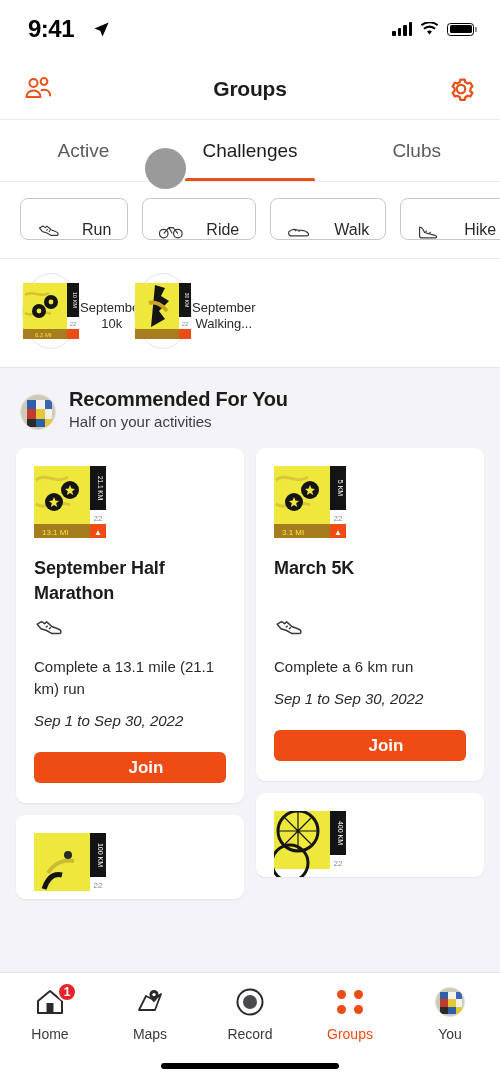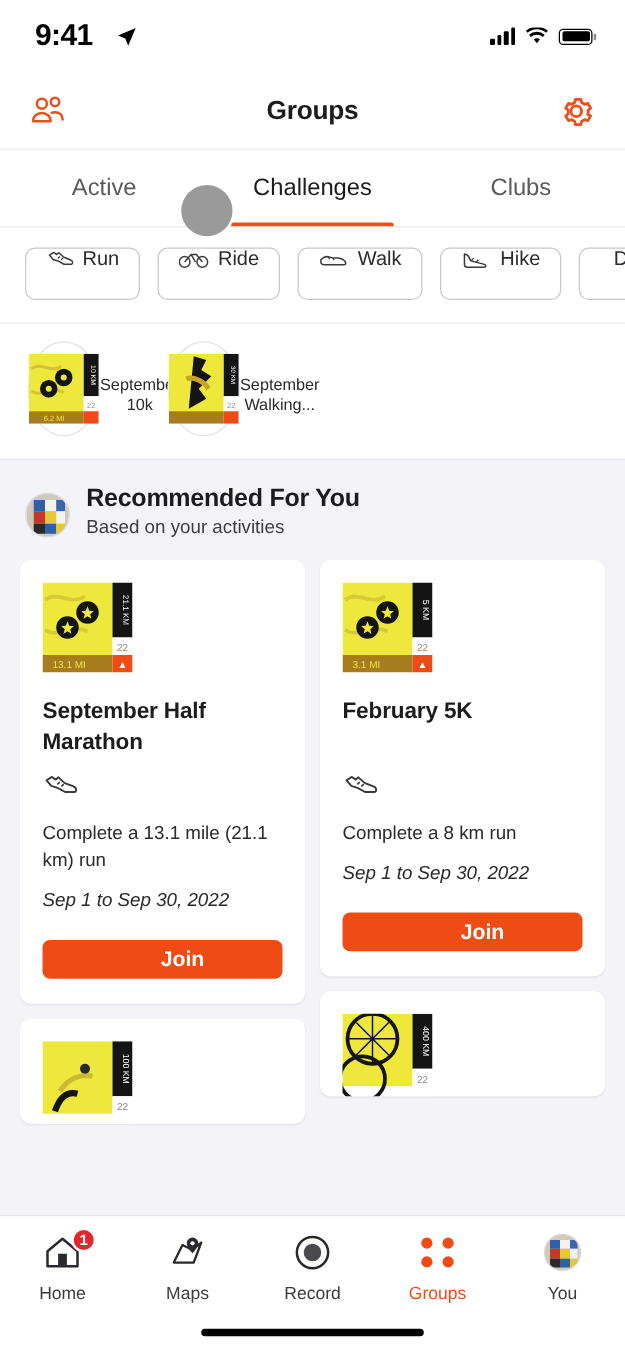--- a/index.html
+++ b/index.html
@@ -64,21 +64,21 @@
   }
 
   
   .chips-row{
     display:flex; gap:14px; padding:16px 20px 18px 20px;
     border-bottom:1px solid #ececee; overflow:hidden;
   }
   .chip{
     flex:0 0 auto; height:42px; min-width:92px; padding:0 16px;
     border:1px solid #c8c8cc; border-radius:8px;
-    display:flex; align-items:flex-start; justify-content:center; gap:7px;
+    display:flex; align-items:flex-end; justify-content:center; gap:23px;
     font-size:16px; color:#2a2a2e; background:#fff;
   }
 
   
   .joined-row{ display:flex; gap:22px; padding:14px 22px 18px 22px; }
   .joined-item{ width:90px; display:flex; align-items:center; }
   .joined-ring{
     width:76px; height:76px; border-radius:50%; border:1px solid #e4e4e8;
     display:flex; align-items:center; justify-content:center; background:#fff;
   }
@@ -303,21 +303,21 @@
         <rect x="6" y="14" width="9" height="10" fill="#c23a2b"></rect>
         <rect x="15" y="14" width="9" height="10" fill="#e8c832"></rect>
         <rect x="24" y="14" width="7" height="10" fill="#f2f2ee"></rect>
         <rect x="6" y="24" width="9" height="8" fill="#2a2a2a"></rect>
         <rect x="15" y="24" width="9" height="8" fill="#2f5fa8"></rect>
         <rect x="24" y="24" width="7" height="8" fill="#e8c832"></rect>
       </svg>
     </div>
     <div>
       <div class="rec-title">Recommended For You</div>
-      <div class="rec-sub">Based on your activities</div>
+      <div class="rec-sub">Half on your activities</div>
     </div>
   </div>
 
   <div class="card-grid">
 
     <div class="card-col">
       <div class="card">
         <div class="card-badge badge" style="width:72px;height:72px">
           <svg viewBox="0 0 72 72" width="72" height="72">
             <rect x="0" y="0" width="56" height="58" fill="#efe83c"></rect>
@@ -377,28 +377,28 @@
             <rect x="56" y="0" width="16" height="44" fill="#141414"></rect>
             <text x="64" y="22" fill="#ffffff" font-size="7" font-family="Liberation Sans, sans-serif" text-anchor="middle" transform="rotate(90 64 22)">5 KM</text>
             <rect x="56" y="44" width="16" height="14" fill="#ffffff"></rect>
             <text x="64" y="55" fill="#8a8a8a" font-size="8" font-family="Liberation Sans, sans-serif" text-anchor="middle">22</text>
             <rect x="0" y="58" width="56" height="14" fill="#a67c1e"></rect>
             <text x="8" y="68.5" fill="#efe83c" font-size="8" font-family="Liberation Sans, sans-serif">3.1 MI</text>
             <rect x="56" y="58" width="16" height="14" fill="#ef4c15"></rect>
             <text x="64" y="68.5" fill="#fff" font-size="8" font-family="Liberation Sans, sans-serif" text-anchor="middle">▲</text>
           </svg>
         </div>
-        <div class="card-title">February 5K</div>
+        <div class="card-title">March 5K</div>
         <div class="card-sporticon">
           <svg width="28" height="20" viewBox="0 0 26 18">
             <path d="M3 5.5l3.5 4.2 4.7 1.4 5.6 3.1h6.8c1 0 1.4-.7 1.4-1.6 0-1.4-1-2.2-2.4-2.7l-6-2.3-4.8-4.3-1.9 1.7L7 3z" fill="none" stroke="#3a3a3e" stroke-width="1.4" stroke-linejoin="round"></path>
             <path d="M11 8.6l1.8-1.7M14 10l1.8-1.7" fill="none" stroke="#3a3a3e" stroke-width="1.2"></path>
           </svg>
         </div>
-        <div class="card-desc">Complete a 8 km run</div>
+        <div class="card-desc">Complete a 6 km run</div>
         <div class="card-dates">Sep 1 to Sep 30, 2022</div>
         <button class="join-btn">Join</button>
       </div>
 
       <div class="card card-partial">
         <div class="badge" style="width:72px;height:72px">
           <svg viewBox="0 0 72 72" width="72" height="72">
             <rect x="0" y="0" width="56" height="58" fill="#efe83c"></rect>
             <circle cx="24" cy="20" r="20" fill="none" stroke="#141414" stroke-width="3"></circle>
             <path d="M24 1v38M5 20h38M11 7l26 26M37 7L11 33" stroke="#141414" stroke-width="1.2"></path>

